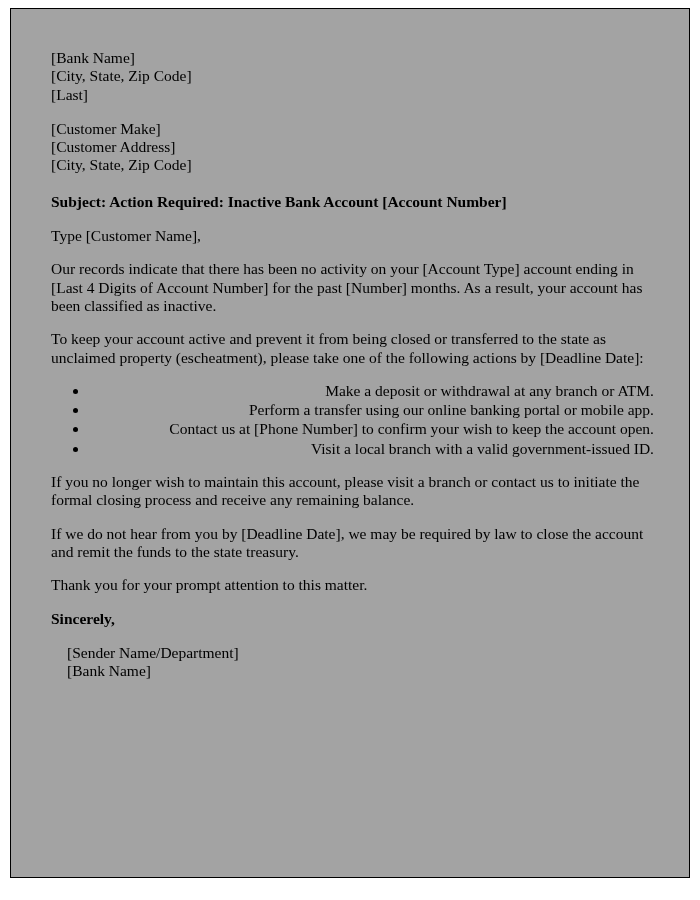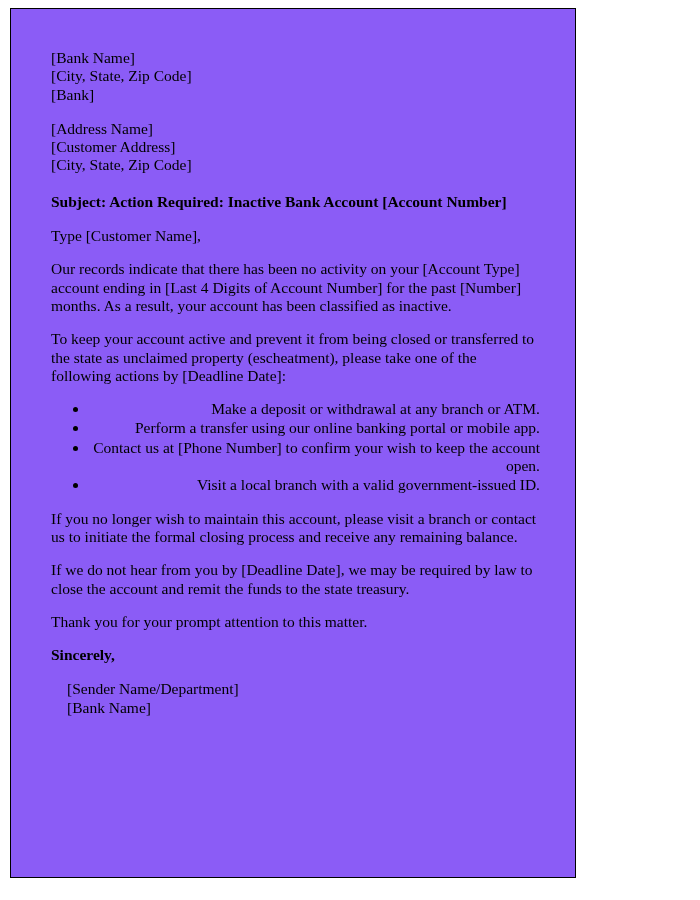--- a/index.html
+++ b/index.html
@@ -7,24 +7,24 @@
       padding: 0;
       background: #ffffff;
       width: 700px;
       height: 900px;
       font-family: "Liberation Serif", "DejaVu Serif", serif;
       color: #000000;
     }
     .page {
       box-sizing: border-box;
       margin: 8px 10px;
-      width: 566px;
+      width: 680px;
       height: 870px;
       border: 1px solid #000000;
-      background: #8b5cf6;
+      background: #a3a3a3;
       overflow: hidden;
     }
     .content {
       box-sizing: border-box;
       padding: 40px 35px 0 40px;
       font-size: 15.5px;
       line-height: 18.3px;
     }
     .block {
       margin: 0 0 16px 0;
@@ -59,25 +59,25 @@
   </style>
 </head>
 <body>
 
 <div class="page">
   <div class="content">
 
     <div class="block">
       <div>[Bank Name]</div>
       <div>[City, State, Zip Code]</div>
-      <div>[Bank]</div>
+      <div>[Last]</div>
     </div>
 
     <div class="block">
-      <div>[Address Name]</div>
+      <div>[Customer Make]</div>
       <div>[Customer Address]</div>
       <div>[City, State, Zip Code]</div>
     </div>
 
     <div class="subject">Subject: Action Required: Inactive Bank Account [Account Number]</div>
 
     <p class="para">Type [Customer Name],</p>
 
     <p class="para">Our records indicate that there has been no activity on your [Account Type] account ending in [Last 4 Digits of Account Number] for the past [Number] months. As a result, your account has been classified as inactive.</p>
 

